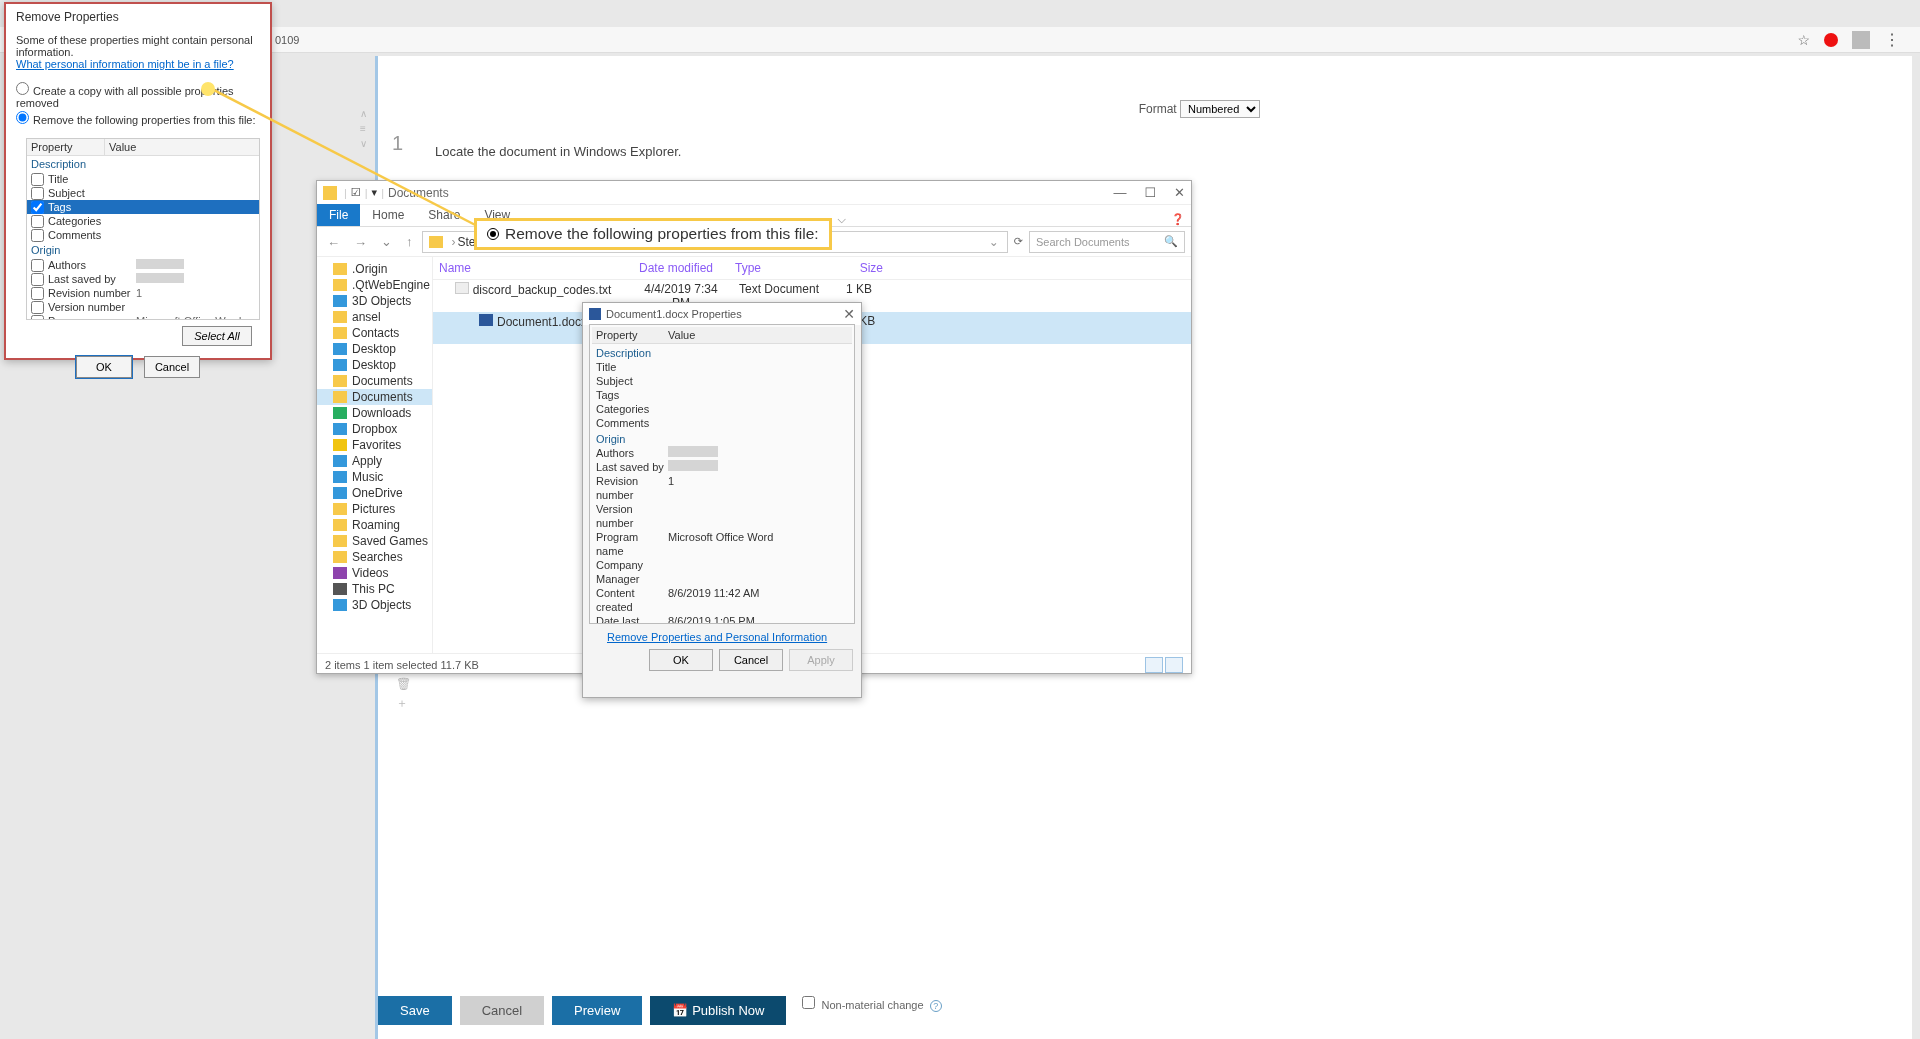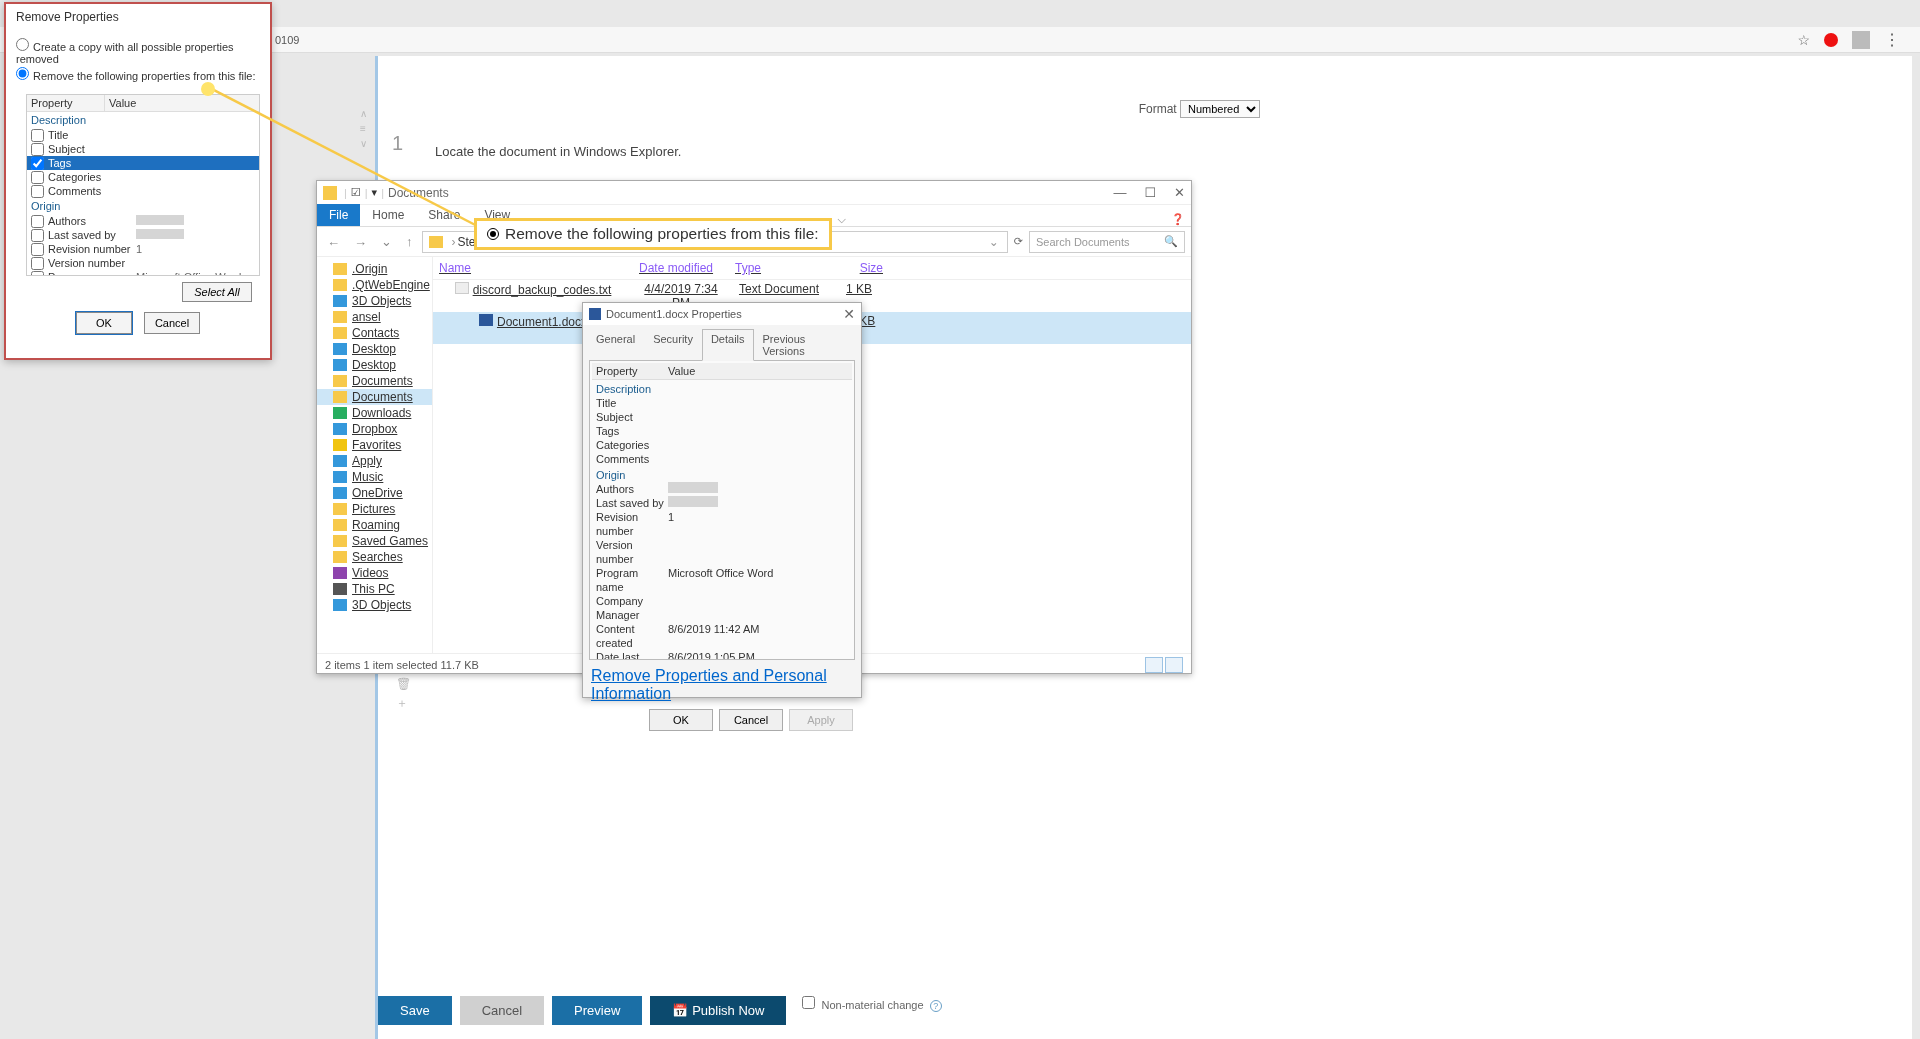--- a/index.html
+++ b/index.html
@@ -52,21 +52,21 @@
 
 .addr-row { height: 30px; display: flex; align-items: center; padding: 0 6px; border-bottom: 1px solid #eee; gap: 6px; }
 .nav-arrow { color: #888; font-size: 13px; padding: 0 4px; cursor: pointer; }
 .breadcrumb { flex: 1; border: 1px solid #ccc; height: 22px; display: flex; align-items: center; padding: 0 6px; font-size: 12px; color: #333; background: #fff; }
 .breadcrumb .folder-ico { width: 14px; height: 12px; background: #f7c94a; margin-right: 6px; }
 .bc-chev { color: #999; margin: 0 2px; }
 .refresh { color: #666; cursor: pointer; }
 .search-box { width: 156px; border: 1px solid #ccc; height: 22px; display: flex; align-items: center; padding: 0 6px; color: #999; background: #fff; }
 .search-box .mag { margin-left: auto; color: #888; }
 
-.exp-body { display: flex; height: 396px; text-decoration: underline; }
+.exp-body { display: flex; height: 396px; }
 .tree { width: 116px; overflow-y: auto; border-right: 1px solid #eee; padding: 4px 0; background: #fff; }
 .tree-item { display: flex; align-items: center; padding: 1px 6px 1px 16px; font-size: 12px; color: #333; cursor: pointer; gap: 5px; white-space: nowrap; }
 .tree-item.sel { background: #cde6f7; }
 .ico { width: 14px; height: 12px; display: inline-block; flex-shrink: 0; }
 .ico-folder { background: #f7c94a; }
 .ico-blue { background: #3498db; }
 .ico-green { background: #27ae60; }
 .ico-purple { background: #8e44ad; }
 .ico-star { background: #f1c40f; }
 .ico-pc { background: #555; }
@@ -99,21 +99,21 @@
 .props-tab.active { background: #f4f4f4; border: 1px solid #bbb; border-bottom-color: #f4f4f4; position: relative; z-index: 2; }
 .props-body { margin: 0 6px; border: 1px solid #bbb; background: #fafafa; height: 300px; overflow-y: scroll; padding: 2px; position: relative; top: -1px; }
 .pb-header { display: flex; background: #f0f0f0; font-size: 11px; border-bottom: 1px solid #ddd; }
 .pb-header div { padding: 2px 4px; }
 .pb-col-prop { width: 72px; }
 .pb-group { color: #1a5c8e; font-size: 11px; padding: 3px 4px 1px; }
 .pb-row { display: flex; font-size: 11px; padding: 0 4px; line-height: 14px; }
 .pb-row .k { width: 72px; color: #333; }
 .pb-row .v { color: #333; }
 .pb-row .redact { width: 50px; height: 11px; background: #d5d5d5; display: inline-block; }
-.props-link { font-size: 16px; padding: 6px 8px; }
+.props-link { font-size: 11px; padding: 6px 24px; }
 .props-link a { color: #0066cc; text-decoration: underline; cursor: pointer; }
 .props-btns { display: flex; justify-content: flex-end; gap: 6px; padding: 0 8px 8px; }
 .dlg-btn { width: 64px; height: 22px; font-size: 11px; background: #f0f0f0; border: 1px solid #aaa; cursor: pointer; }
 .dlg-btn.disabled { color: #aaa; border-color: #ccc; }
 
 
 .remove-dlg { position: absolute; top: 2px; left: 4px; width: 268px; height: 358px; background: #fff; border: 2px solid #c0504d; box-shadow: 0 2px 8px rgba(0,0,0,.25); padding: 0; }
 .remove-title { padding: 6px 10px; font-size: 12px; color: #333; background: #fff; }
 .remove-body { padding: 4px 10px; font-size: 11px; color: #333; }
 .remove-body a { color: #0066cc; text-decoration: underline; }
@@ -349,26 +349,20 @@
     </div>
   </div>
 </div>
 
 <div class="props">
   <div class="props-title">
     <span class="ico-docx"></span>
     <span>Document1.docx Properties</span>
     <span class="x">✕</span>
   </div>
-  <div class="props-tabs" id="props-tabs">
-      <div class="props-tab">General</div>
-      <div class="props-tab">Security</div>
-      <div class="props-tab active">Details</div>
-      <div class="props-tab">Previous Versions</div>
-    </div>
   <div class="props-body" id="props-body">
       <div class="pb-header">
         <div class="pb-col-prop">Property</div>
         <div>Value</div>
       </div>
       <div class="pb-group">Description</div>
       <div class="pb-row">
         <div class="k">Title</div>
         <div class="v"></div>
       </div>
@@ -429,20 +423,24 @@
   <div class="props-link"><a>Remove Properties and Personal Information</a></div>
   <div class="props-btns">
     <button class="dlg-btn">OK</button>
     <button class="dlg-btn">Cancel</button>
     <button class="dlg-btn disabled">Apply</button>
   </div>
 </div>
 
 <div class="remove-dlg">
   <div class="remove-title">Remove Properties</div>
+  <div class="remove-body">
+    <span>Some of these properties might contain personal information.</span><br>
+    <a>What personal information might be in a file?</a>
+  </div>
   <div class="remove-opts">
     <label><input type="radio" name="ropt" style=""><span>Create a copy with all possible properties removed</span></label>
     <label><input type="radio" name="ropt" checked="" style=""><span>Remove the following properties from this file:</span></label>
   </div>
   <div class="rp-grid">
     <div class="rp-head">
       <div class="rp-col-p">Property</div>
       <div>Value</div>
     </div>
     <div id="rp-body">

